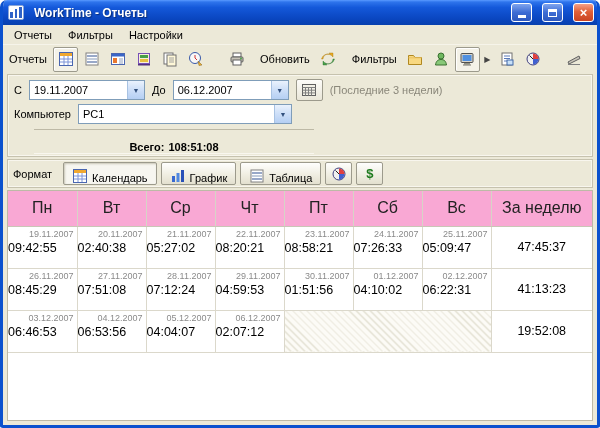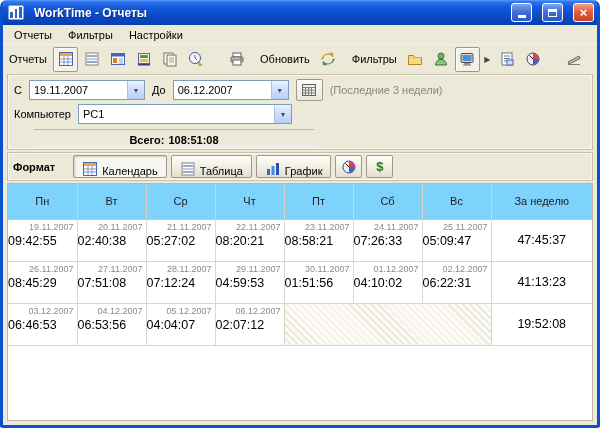--- a/index.html
+++ b/index.html
@@ -49,39 +49,39 @@
   
   .filter-panel { margin:1px 4px 2px; border:1px solid #C6C2AE; box-shadow:inset 0 0 0 1px #F8F6EE; padding:3px 6px 2px; background:#ECE9D8; }
   .frow { display:flex; align-items:center; gap:7px; height:24px; font-size:11px; }
   .combo { height:20px; background:#fff; border:1px solid #7F9DB9; display:flex; align-items:stretch; }
   .combo-val { flex:1; display:flex; align-items:center; padding:0 4px; font-size:11px; color:#000; white-space:nowrap; overflow:hidden; }
   .combo-arrow { width:17px; background:linear-gradient(180deg,#EAF2FD 0%,#CFE0F8 45%,#B5CFF3 100%); border-left:1px solid #A8C2E2; display:flex; align-items:center; justify-content:center; font-size:7px; color:#33517E; }
   .combo-date { width:116px; }
   .combo-computer { width:214px; }
   .cal-btn { width:27px; height:22px; border:1px solid #9C9A8C; border-radius:2px; background:linear-gradient(180deg,#FDFCF9,#E9E6D8); display:flex; align-items:center; justify-content:center; }
   .hint { color:#8A877A; }
-  .total-row { margin:3px 0 1px 20px; width:280px; border-top:1px solid #BDB9A6; box-shadow:0 1px 0 #F8F6EE; padding-top:4px; text-align:center; font-size:11px; }
+  .total-row { margin:3px 0 1px 20px; width:280px; border-top:1px solid #BDB9A6; box-shadow:0 1px 0 #F8F6EE; padding-top:11px; text-align:center; font-size:11px; }
   .total-label { font-weight:bold; }
   .total-value { font-weight:bold; margin-left:4px; }
 
   
   .format-bar { margin:0 4px 2px; border:1px solid #C6C2AE; box-shadow:inset 0 0 0 1px #F8F6EE; height:29px; display:flex; align-items:center; gap:4px; padding:0 5px; font-size:11px; background:#ECE9D8; }
-  .fmt-label { margin-right:14px;font-weight:bold; }
+  .fmt-label { margin-right:7px; }
   .fmt-btn { height:23px; display:flex; align-items:flex-end; gap:4px; padding:0 8px; border:1px solid #9C9A8C; border-radius:2px; background:linear-gradient(180deg,#FEFEFD 0%,#F0EEE2 55%,#E3E0CF 100%); font-size:11px; }
   .fmt-btn.pressed { background:#F7F6F0; box-shadow:inset 1px 1px 2px #C9C6B6; }
   .show-label { margin-left:8px; margin-right:2px; white-space:nowrap; }
   .mini-btn { width:27px; height:23px; border:1px solid #9C9A8C; border-radius:2px; background:linear-gradient(180deg,#FEFEFD 0%,#F0EEE2 55%,#E3E0CF 100%); display:flex; align-items:center; justify-content:center; }
   .dollar-glyph { font-size:13px; font-weight:bold; color:#1E7A1E; }
 
   
   .report { flex:1; margin:0 4px 4px; background:#fff; border:1px solid #BDB9A6; overflow:hidden; }
   table.cal { border-collapse:collapse; width:100%; table-layout:fixed; }
   table.cal col { width:69px; }
   table.cal col.wide { width:auto; }
-  table.cal th { background:#7dd3fc; font-weight:normal; font-size:11px; color:#222; height:35px; border-right:1px solid #D7D4C6; border-bottom:1px solid #C9C6B6; }
+  table.cal th { background:#f9a8d4; font-weight:normal; font-size:16px; color:#222; height:35px; border-right:1px solid #D7D4C6; border-bottom:1px solid #C9C6B6; }
   table.cal th:last-child { border-right:none; }
   td.day { height:42px; border-right:1px solid #DBD8CB; border-bottom:1px solid #DBD8CB; vertical-align:top; padding:0; }
   .d-date { display:block; text-align:right; font-size:9px; color:#8A8A8A; padding:2px 3px 0 0; white-space:nowrap; }
   .d-time { display:block; text-align:left; font-size:12.5px; color:#000; padding-top:2px; white-space:nowrap; }
   td.total { height:42px; text-align:center; vertical-align:middle; font-size:12.5px; border-bottom:1px solid #DBD8CB; }
   td.hatch { height:42px; border-right:1px solid #DBD8CB; border-bottom:1px solid #DBD8CB;
     background:repeating-linear-gradient(45deg,#FCFBF6 0 4px,#E3E0D2 4px 5px); }
 </style>
 </head>
 <body>
@@ -269,34 +269,34 @@
     <span class="fmt-btn pressed">
       <svg class="ic" viewBox="0 0 16 16">
           <rect x="1.5" y="1.5" width="13" height="13" fill="#fff" stroke="#4A66B0"></rect>
           <rect x="2" y="2" width="12" height="3" fill="#F0A830"></rect>
           <path d="M2 8h12M2 11h12M6 5v9M10 5v9" stroke="#7C94D8" fill="none"></path>
         </svg>
       <span>Календарь</span>
     </span>
     <span class="fmt-btn">
       <svg class="ic" viewBox="0 0 16 16">
+          <rect x="2" y="8" width="3" height="6" fill="#3868D0"></rect>
+          <rect x="6.5" y="5" width="3" height="9" fill="#5088E0"></rect>
+          <rect x="11" y="2" width="3" height="12" fill="#2850B8"></rect>
+        </svg>
+      <span>График</span>
+    </span>
+    <span class="fmt-btn">
+      <svg class="ic" viewBox="0 0 16 16">
           <rect x="2" y="2" width="12" height="12" fill="#fff" stroke="#808080"></rect>
           <rect x="3" y="4" width="10" height="2" fill="#98A8C8"></rect>
           <rect x="3" y="7" width="10" height="2" fill="#C2CCDC"></rect>
           <rect x="3" y="10" width="10" height="2" fill="#98A8C8"></rect>
         </svg>
       <span>Таблица</span>
-    </span>
-    <span class="fmt-btn">
-      <svg class="ic" viewBox="0 0 16 16">
-          <rect x="2" y="8" width="3" height="6" fill="#3868D0"></rect>
-          <rect x="6.5" y="5" width="3" height="9" fill="#5088E0"></rect>
-          <rect x="11" y="2" width="3" height="12" fill="#2850B8"></rect>
-        </svg>
-      <span>График</span>
     </span>
     <span class="mini-btn">
       <svg class="ic" viewBox="0 0 16 16">
           <circle cx="8" cy="8" r="6" fill="#F0F0F0" stroke="#404080"></circle>
           <path d="M8 8V2.5A5.5 5.5 0 0 1 13.5 8z" fill="#E04040"></path>
           <path d="M8 8h5.5A5.5 5.5 0 0 1 8 13.5z" fill="#4060D0"></path>
           <path d="M8 8 4.5 4.5" stroke="#202020"></path>
         </svg>
     </span>
     <span class="mini-btn">

